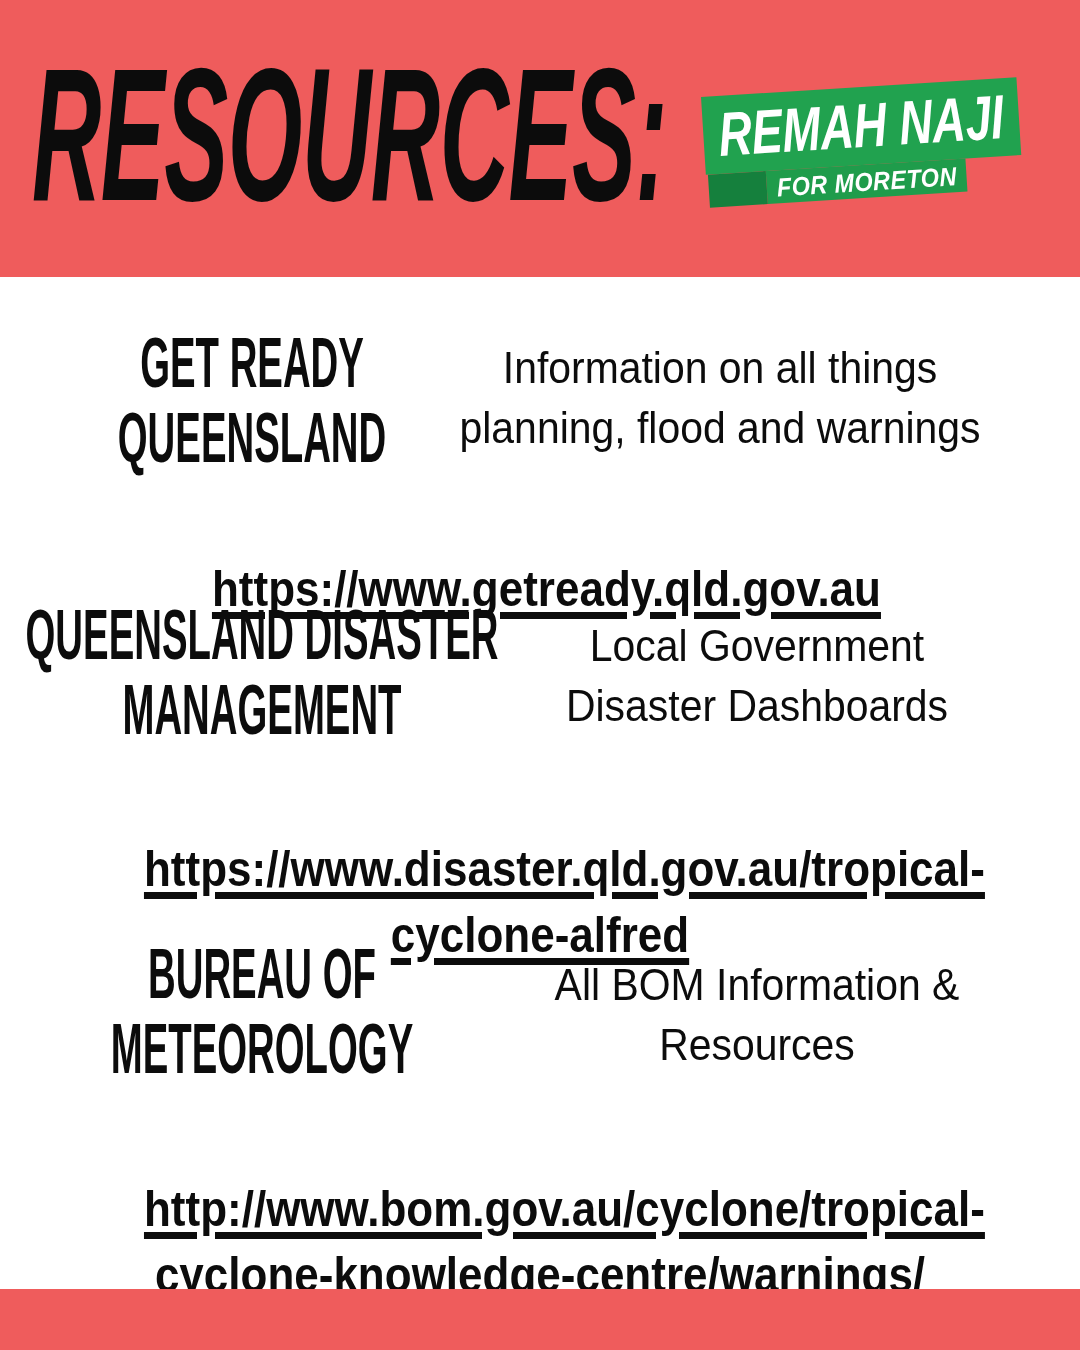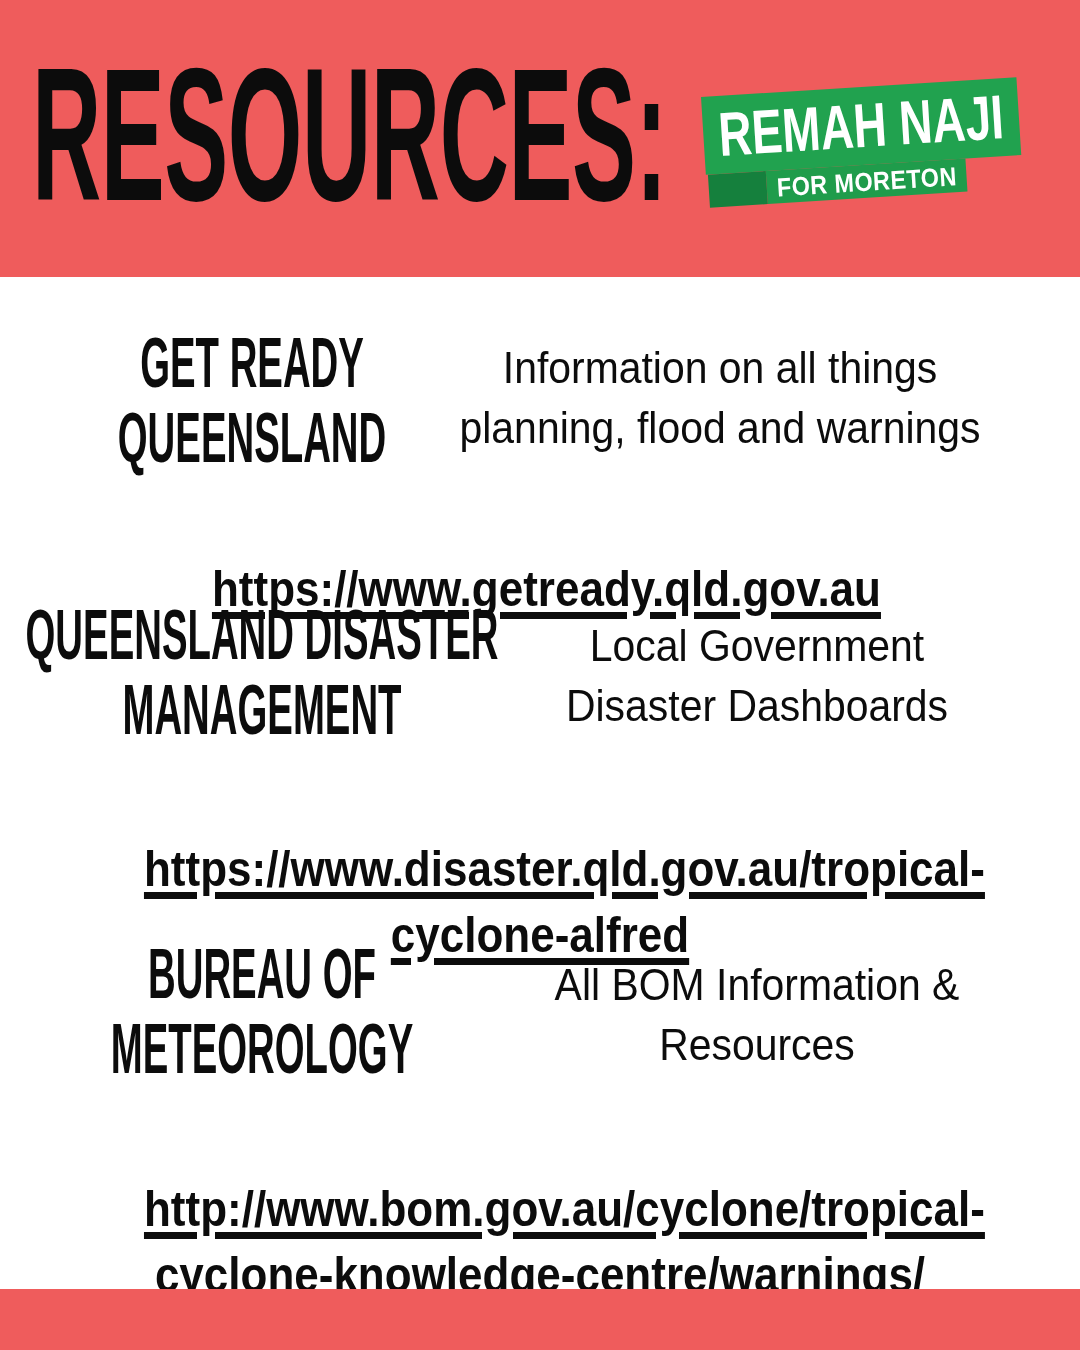--- a/index.html
+++ b/index.html
@@ -8,20 +8,21 @@
     width:1080px;height:1350px;
     background:#ffffff;
     overflow:hidden;
     font-family:"Liberation Sans", sans-serif;
     color:#0C0C0C;
   }
   
   .header-band{
     position:absolute;left:0;top:0;width:1080px;height:277px;
     background:#EF5C5C;
+    font-style:italic;
   }
   .poster-title{
     position:absolute;left:32px;top:39px;
     font-size:190px;line-height:190px;font-weight:bold;color:#0C0C0C;
     white-space:nowrap;
     transform:scaleX(0.505);transform-origin:left center;
     letter-spacing:-0.005em;
   }
   
   .badge{

